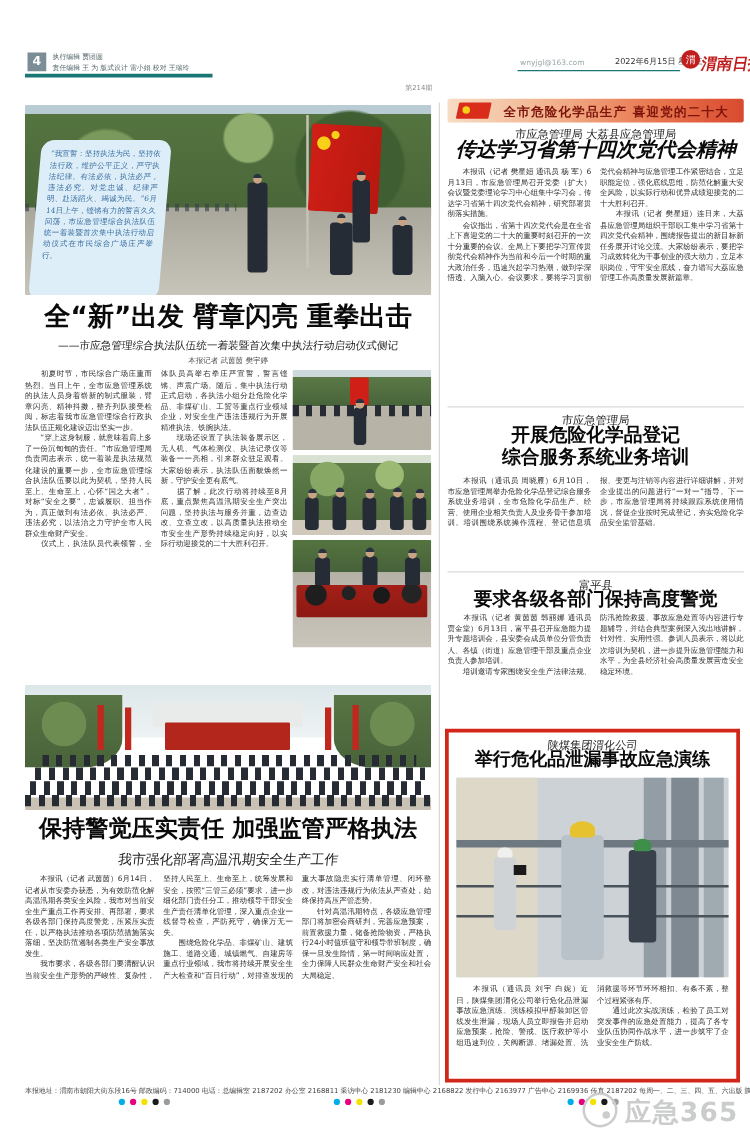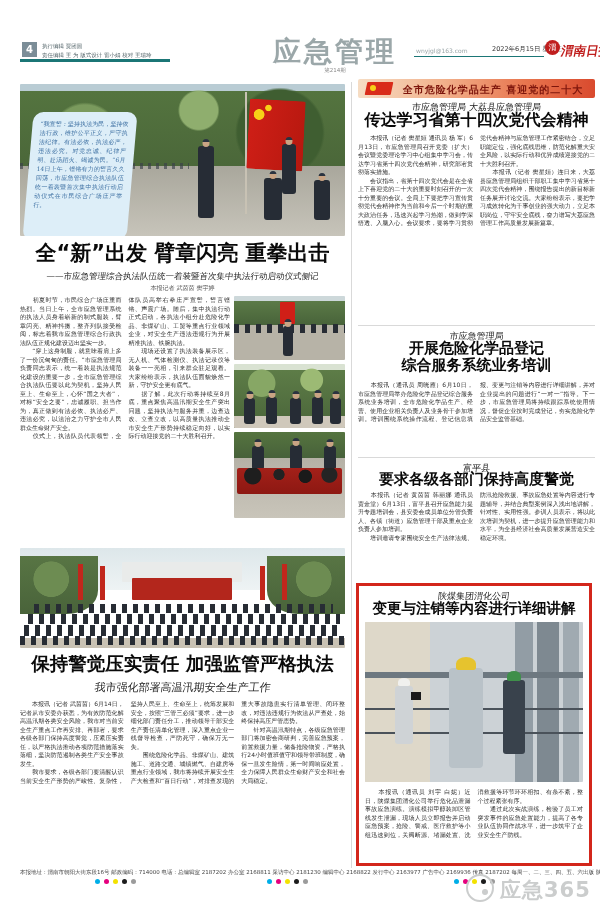--- a/index.html
+++ b/index.html
@@ -56,21 +56,20 @@
 </head>
 <body>
 
 <div class="page">
 
   <div class="abs pageno" style="left:22px;top:42px;width:15px;height:15px;">4</div>
   <div class="abs editors" style="left:42px;top:42px;width:170px;">执行编辑 贾团圆
 责任编辑 王 为  版式设计 雷小娟  校对 王瑞玲</div>
   <div class="abs tealbar" style="left:20px;top:59px;width:150px;height:2.5px;"></div>
 
-  <div class="abs masthead" style="left:250px;top:33px;width:170px;">应急管理</div>
   <div class="abs issue" style="left:250px;top:67px;width:170px;">第214期</div>
 
   <div class="abs email" style="left:416px;top:47px;">wnyjgl@163.com</div>
   <div class="abs thinline" style="left:414px;top:56px;width:130px;height:1px;"></div>
   <div class="abs date" style="left:492px;top:45px;">2022年6月15日 星期三</div>
 
   <div class="abs logo-circle" style="left:545px;top:40px;">渭</div>
   <div class="abs logo-name" style="left:561px;top:43px;">渭南日报</div>
 
   <div class="abs decoline" style="left:20px;top:127px;width:52px;height:1px;"></div>
@@ -165,42 +164,42 @@
 
   <div class="abs divider" style="left:351px;top:82px;width:1px;height:786px;"></div>
 
   <div class="abs banner" style="left:358px;top:79px;width:237px;height:19px;">
     <div class="abs banner-flag" style="left:8px;top:3px;width:26px;height:13px;"></div>
     <div class="abs banner-emblem" style="left:12px;top:6px;width:6px;height:6px;"></div>
     <div class="abs banner-text" style="left:38px;top:4px;width:194px;">全市危险化学品生产  喜迎党的二十大</div>
   </div>
 
   <div class="abs kicker" style="left:358px;top:101px;width:237px;font-size:9px;">市应急管理局  大荔县应急管理局</div>
-  <div class="abs hl" style="left:358px;top:111px;width:237px;font-size:16px;">传达学习省第十四次党代会精神</div>
+  <div class="abs hl" style="left:358px;top:111px;width:237px;font-size:16px;font-style:italic;">传达学习省第十四次党代会精神</div>
   <div class="abs jt t6 cols2" style="left:358px;top:134px;width:237px;height:186px;">　　本报讯（记者 樊星姮 通讯员 杨 军）6月13日，市应急管理局召开党委（扩大）会议暨党委理论学习中心组集中学习会，传达学习省第十四次党代会精神，研究部署贯彻落实措施。
 　　会议指出，省第十四次党代会是在全省上下喜迎党的二十大的重要时刻召开的一次十分重要的会议。全局上下要把学习宣传贯彻党代会精神作为当前和今后一个时期的重大政治任务，迅速兴起学习热潮，做到学深悟透、入脑入心。会议要求，要将学习贯彻党代会精神与应急管理工作紧密结合，立足职能定位，强化底线思维，防范化解重大安全风险，以实际行动和优异成绩迎接党的二十大胜利召开。
 　　本报讯（记者 樊星姮）连日来，大荔县应急管理局组织干部职工集中学习省第十四次党代会精神，围绕报告提出的新目标新任务展开讨论交流。大家纷纷表示，要把学习成效转化为干事创业的强大动力，立足本职岗位，守牢安全底线，奋力谱写大荔应急管理工作高质量发展新篇章。</div>
 
   <div class="abs divider" style="left:358px;top:325px;width:237px;height:1px;"></div>
 
   <div class="abs kicker" style="left:358px;top:330px;width:237px;font-size:9px;">市应急管理局</div>
   <div class="abs hl" style="left:358px;top:340px;width:237px;font-size:15px;">开展危险化学品登记
 综合服务系统业务培训</div>
   <div class="abs jt t6 cols2" style="left:358px;top:381px;width:237px;height:72px;">　　本报讯（通讯员 周晓雁）6月10日，市应急管理局举办危险化学品登记综合服务系统业务培训，全市危险化学品生产、经营、使用企业相关负责人及业务骨干参加培训。培训围绕系统操作流程、登记信息填报、变更与注销等内容进行详细讲解，并对企业提出的问题进行“一对一”指导。下一步，市应急管理局将持续跟踪系统使用情况，督促企业按时完成登记，夯实危险化学品安全监管基础。</div>
 
   <div class="abs divider" style="left:358px;top:457px;width:237px;height:1px;"></div>
 
   <div class="abs kicker" style="left:358px;top:462px;width:237px;font-size:9px;">富平县</div>
   <div class="abs hl" style="left:358px;top:471px;width:237px;font-size:15px;">要求各级各部门保持高度警觉</div>
   <div class="abs jt t6 cols2" style="left:358px;top:491px;width:237px;height:86px;">　　本报讯（记者 黄茵茵 韩丽娜 通讯员 贾金堂）6月13日，富平县召开应急能力提升专题培训会，县安委会成员单位分管负责人、各镇（街道）应急管理干部及重点企业负责人参加培训。
 　　培训邀请专家围绕安全生产法律法规、防汛抢险救援、事故应急处置等内容进行专题辅导，并结合典型案例深入浅出地讲解，针对性、实用性强。参训人员表示，将以此次培训为契机，进一步提升应急管理能力和水平，为全县经济社会高质量发展营造安全稳定环境。</div>
 
   <div class="abs redbox" style="left:356px;top:583px;width:230px;height:277px;">
     <div class="abs kicker" style="left:0;top:4px;width:100%;font-size:9px;">陕煤集团渭化公司</div>
-    <div class="abs hl" style="left:0;top:14px;width:100%;font-size:14.5px;">变更与注销等内容进行详细讲解</div>
+    <div class="abs hl" style="left:0;top:14px;width:100%;font-size:14.5px;">举行危化品泄漏事故应急演练</div>
     <div class="abs photo" style="left:6px;top:36px;width:218px;height:160px;">
       <div class="abs" style="left:0;top:0;width:100%;height:100%;background:#ccd2d6;"></div>
       <div class="abs" style="left:0;top:0;width:30%;height:100%;background:#ded8c9;"></div>
       <div class="abs" style="left:150px;top:0;width:18px;height:100%;background:#929da5;"></div>
       <div class="abs" style="left:172px;top:0;width:22px;height:100%;background:#7e8991;"></div>
       <div class="abs" style="left:198px;top:0;width:16px;height:100%;background:#a0aab1;"></div>
       <div class="abs" style="left:0;top:50px;width:100%;height:6px;background:#6d7880;"></div>
       <div class="abs" style="left:0;top:86px;width:100%;height:2px;background:#4a525a;"></div>
       <div class="abs" style="left:0;top:110px;width:100%;height:2px;background:#4a525a;"></div>
       <div class="abs" style="left:30px;top:64px;width:18px;height:58px;background:#cfd3d6;border-radius:3px;"></div>

